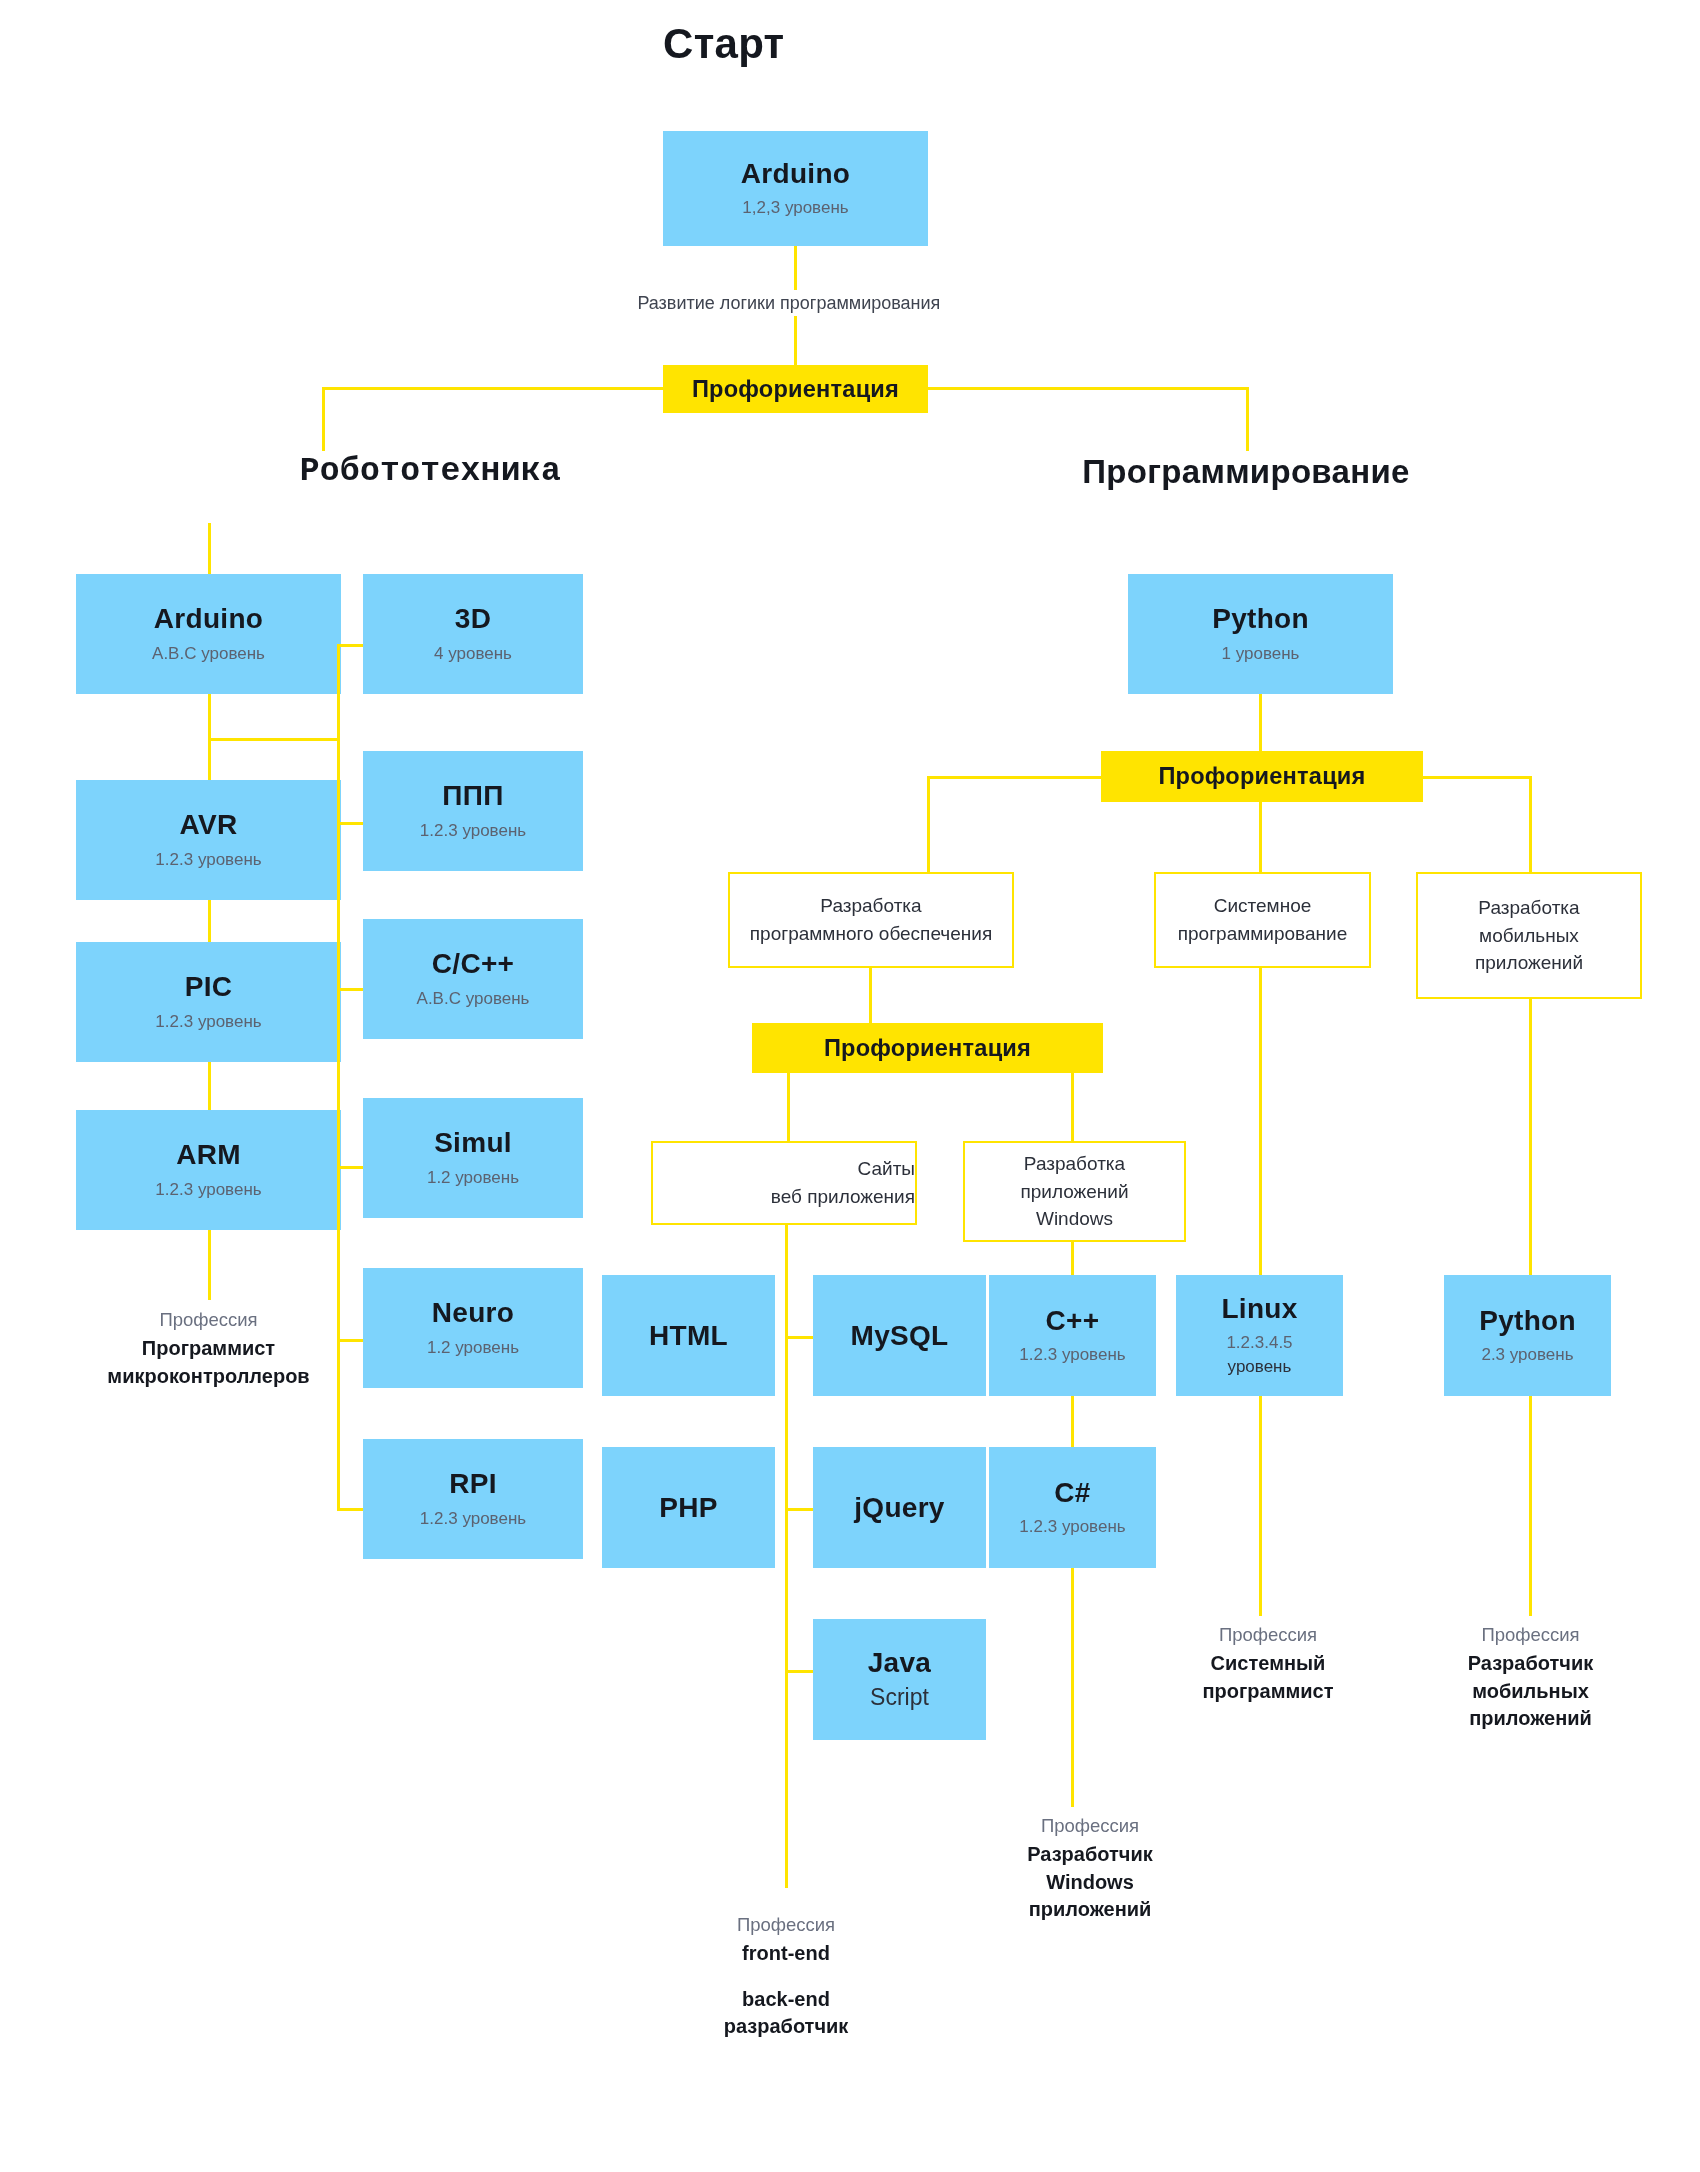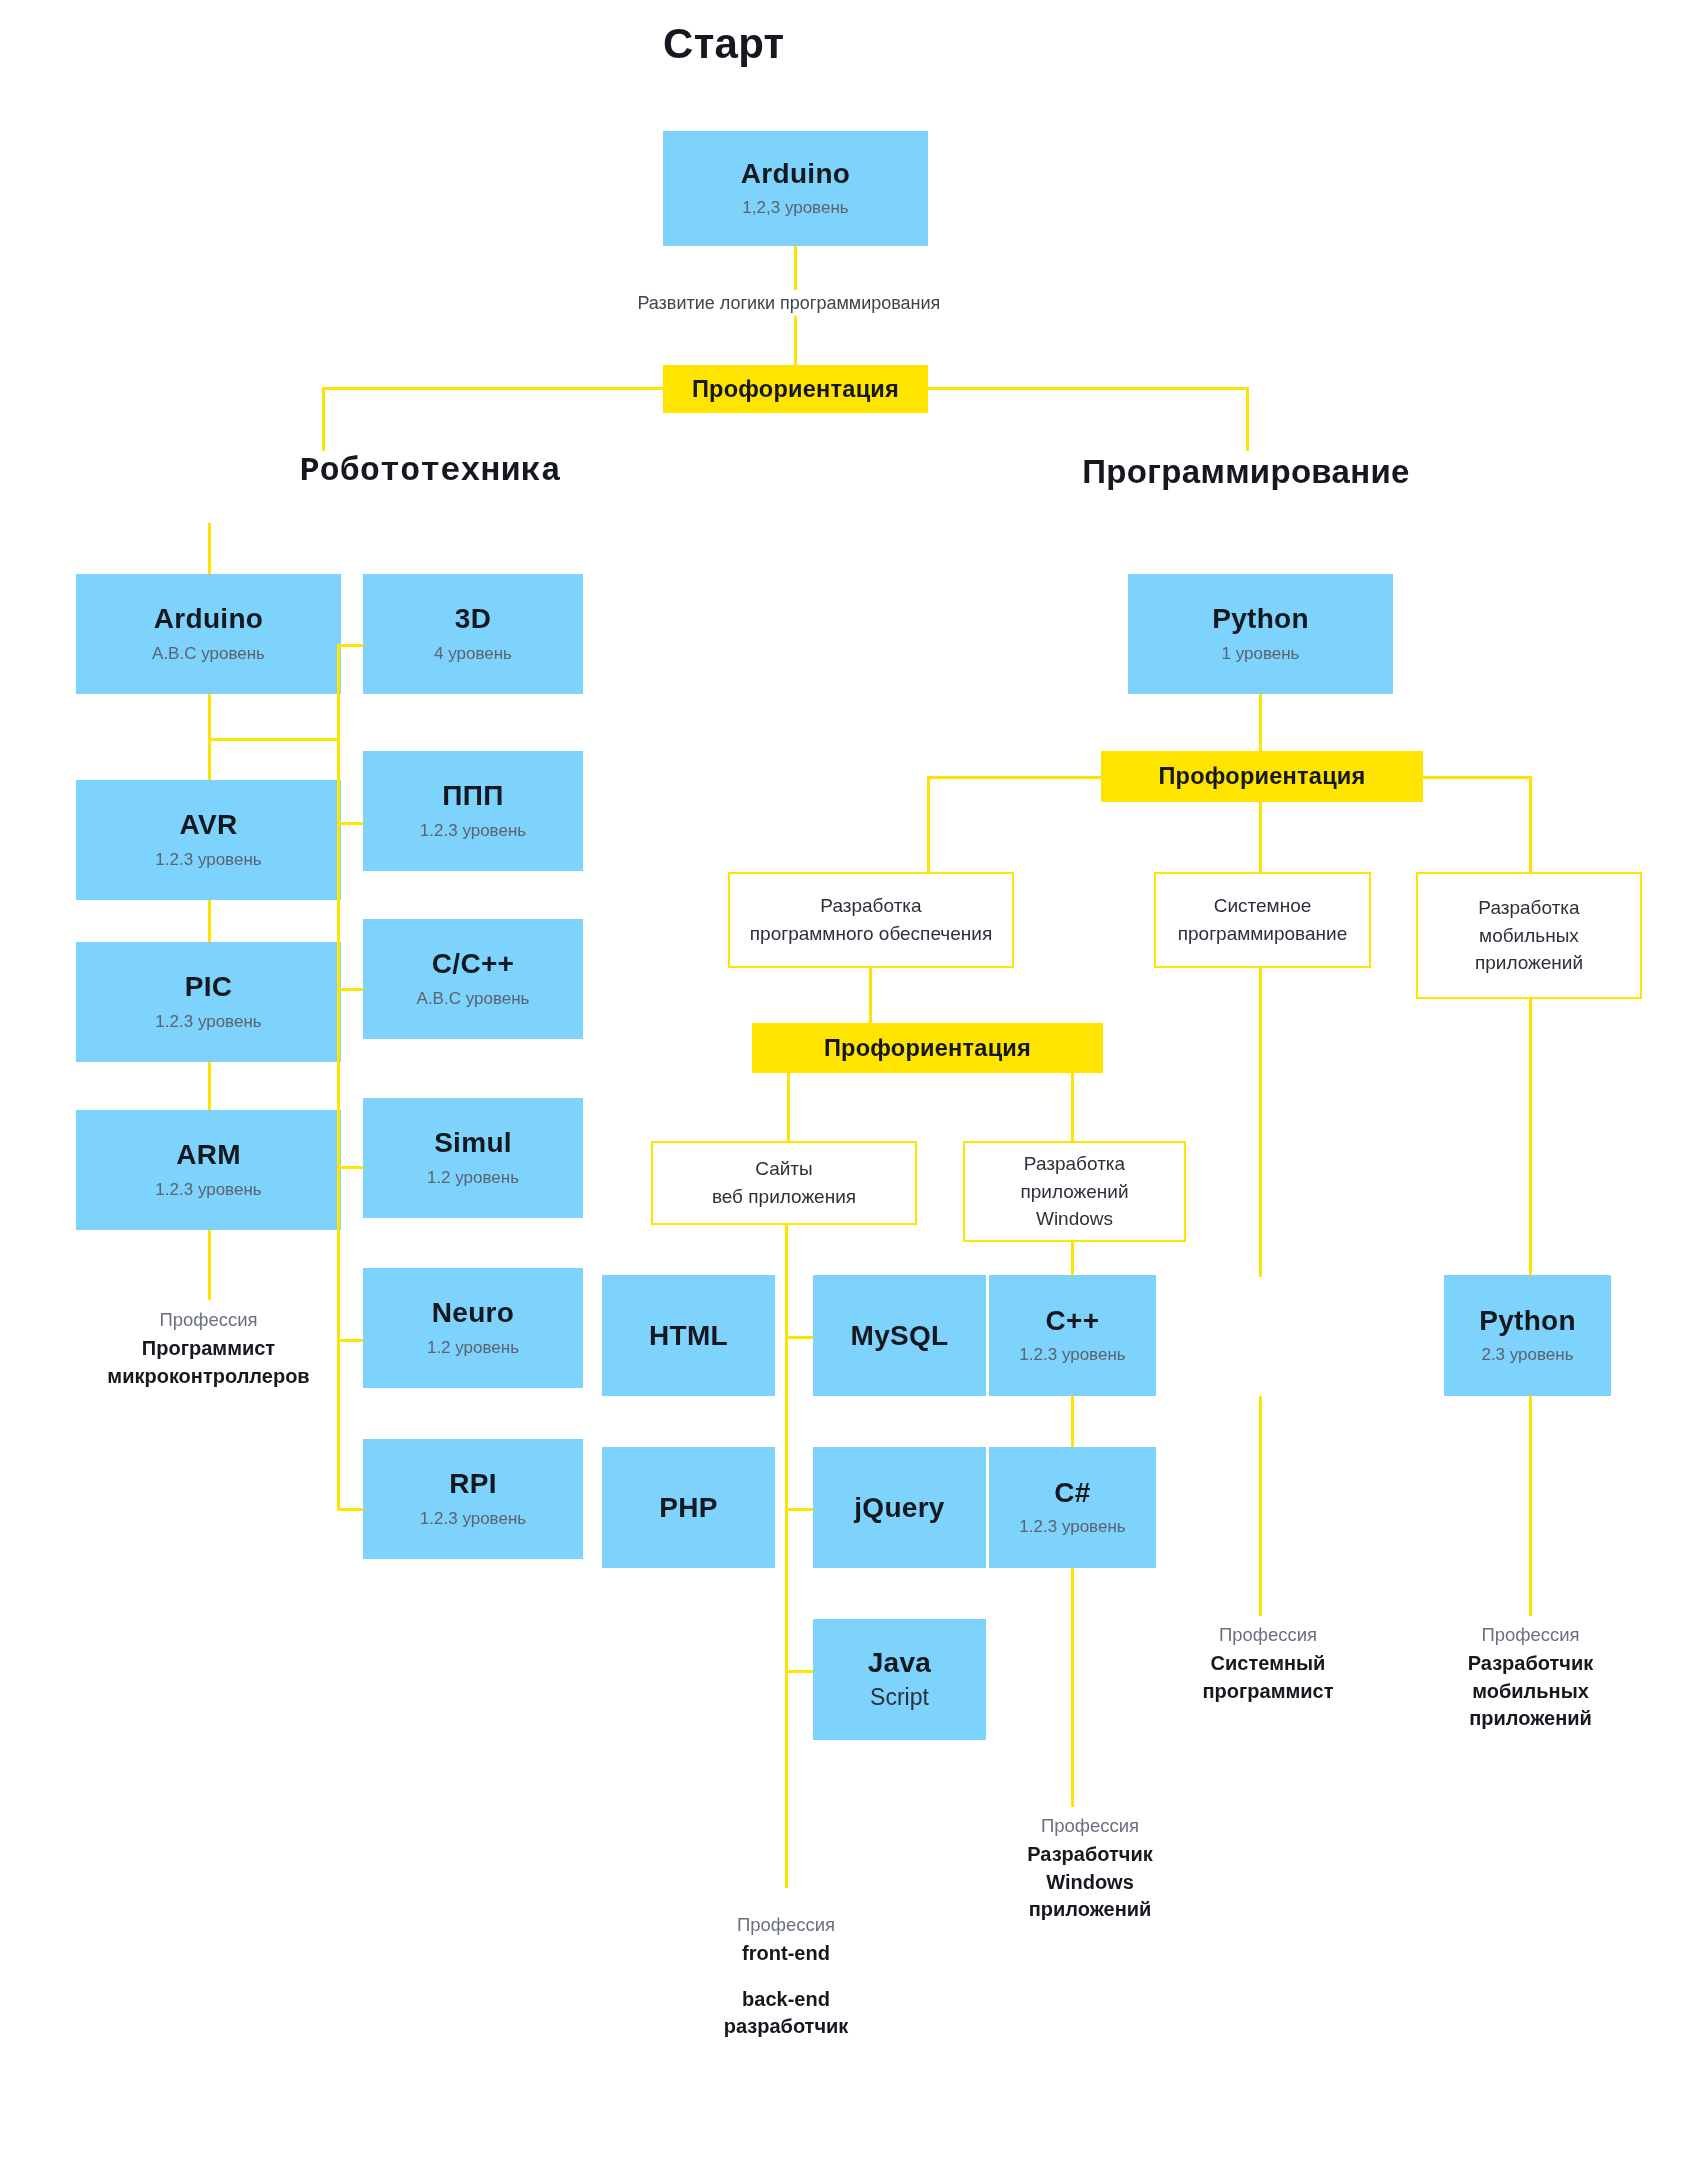--- a/index.html
+++ b/index.html
@@ -150,21 +150,21 @@
   </div>
 
   <div class="ln vl" style="left:869px;top:968px;height:70px;"></div>
   <div class="yellowbox" style="left:752px;top:1023px;width:351px;height:50px;">
     <span>Профориентация</span>
   </div>
 
   <div class="ln vl" style="left:787px;top:1073px;height:76px;"></div>
   <div class="ln vl" style="left:1071px;top:1073px;height:76px;"></div>
 
-  <div class="obox" style="left:651px;top:1141px;width:266px;height:84px;">
+  <div class="obox" style="left:651px;top:1141px;width:266px;height:84px;align-items:flex-end;">
     <span>Сайты</span>
     <span>веб приложения</span>
   </div>
   <div class="obox" style="left:963px;top:1141px;width:223px;height:101px;">
     <span>Разработка</span>
     <span>приложений</span>
     <span>Windows</span>
   </div>
 
   <div class="ln vl" style="left:785px;top:1225px;height:663px;"></div>
@@ -210,20 +210,25 @@
   <div class="ln vl" style="left:1071px;top:1568px;height:239px;"></div>
 
   <div class="prof" style="left:956px;top:1813px;width:268px;">
     <span class="pl">Профессия</span>
     <span class="pv">Разработчик</span>
     <span class="pv" style="margin-top:0">Windows</span>
     <span class="pv" style="margin-top:0">приложений</span>
   </div>
 
   <div class="ln vl" style="left:1259px;top:968px;height:309px;"></div>
+  <div class="card" style="left:1176px;top:1275px;width:167px;height:121px;">
+    <div class="t">Linux</div>
+    <div class="s">1.2.3.4.5</div>
+    <div class="s" style="margin-top:2.5px;color:#2c303a;">уровень</div>
+  </div>
   <div class="ln vl" style="left:1259px;top:1396px;height:220px;"></div>
 
   <div class="prof" style="left:1147px;top:1622px;width:242px;">
     <span class="pl">Профессия</span>
     <span class="pv">Системный</span>
     <span class="pv" style="margin-top:0">программист</span>
   </div>
 
   <div class="ln vl" style="left:1529px;top:999px;height:277px;"></div>
   <div class="card" style="left:1444px;top:1275px;width:167px;height:121px;">

